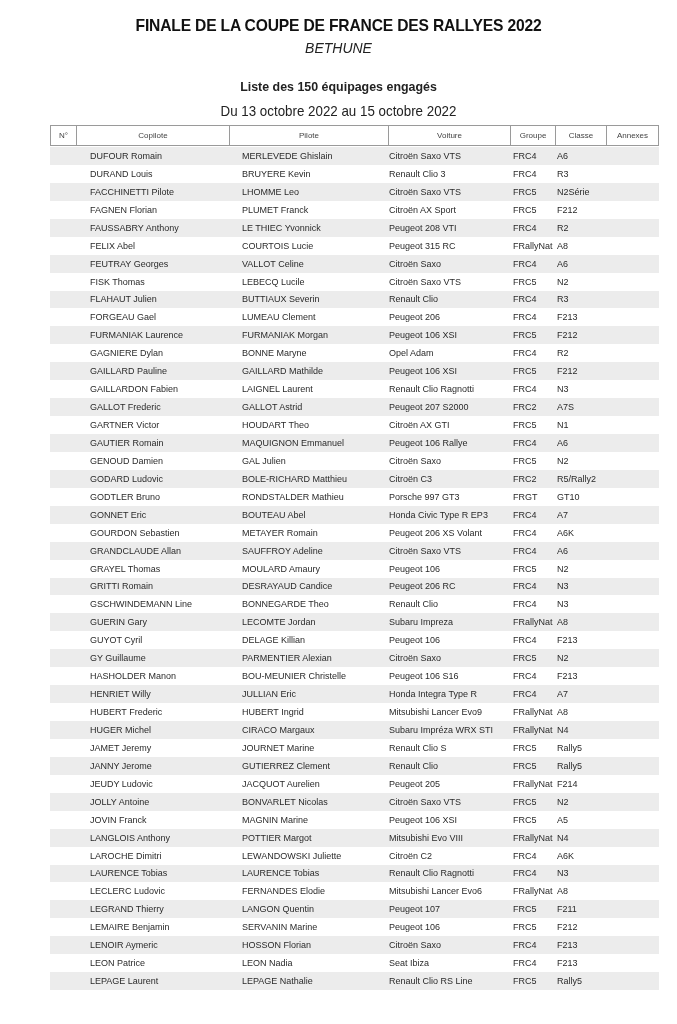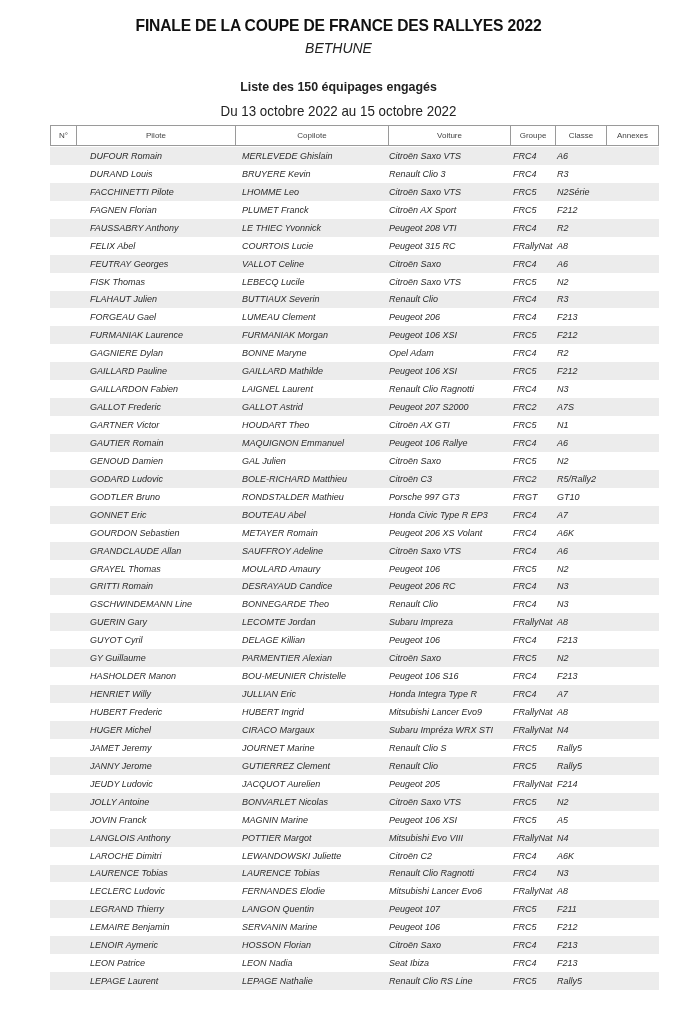--- a/index.html
+++ b/index.html
@@ -38,21 +38,21 @@
       font-size: 8px; color: #444; text-align: center; line-height: 19px;
     }
     .th:last-child { border-right: none; }
     .c-num { width: 26px; }
     .c-pil { width: 159px; }
     .c-cop { width: 153px; }
     .c-voi { width: 122px; }
     .c-grp { width: 45px; }
     .c-cla { width: 51px; }
     .c-ann { width: 51px; }
-    .tbody { margin-top: 1px; font-style: italic; }
+    .tbody { margin-top: 1px; }
     .row {
       display: flex; height: 17.95px; align-items: center;
       font-size: 9px; color: #2a2a2a;
     }
     .row:nth-child(odd) { background: #ececec; }
     .row:nth-child(even) { background: #ffffff; }
     .td { box-sizing: border-box; white-space: nowrap; overflow: hidden; }
     .td.c-num { position: relative; }
     .td.c-pil { padding-left: 14px; }
     .td.c-cop { padding-left: 7px; }
@@ -64,22 +64,22 @@
 <body>
 
 <div class="title">FINALE DE LA COUPE DE FRANCE DES RALLYES 2022</div>
 <div class="city">BETHUNE</div>
 <div class="subtitle">Liste des 150 équipages engagés</div>
 <div class="dates">Du 13 octobre 2022 au 15 octobre 2022</div>
 
 <div class="table">
   <div class="thead">
     <div class="th c-num">N°</div>
+    <div class="th c-cop">Copilote</div>
     <div class="th c-pil">Pilote</div>
-    <div class="th c-cop">Copilote</div>
     <div class="th c-voi">Voiture</div>
     <div class="th c-grp">Groupe</div>
     <div class="th c-cla">Classe</div>
     <div class="th c-ann">Annexes</div>
   </div>
   <div class="tbody" id="tbody">
       <div class="row">
         <div class="td c-num"><span></span></div>
         <div class="td c-pil">DUFOUR Romain</div>
         <div class="td c-cop">MERLEVEDE Ghislain</div>

